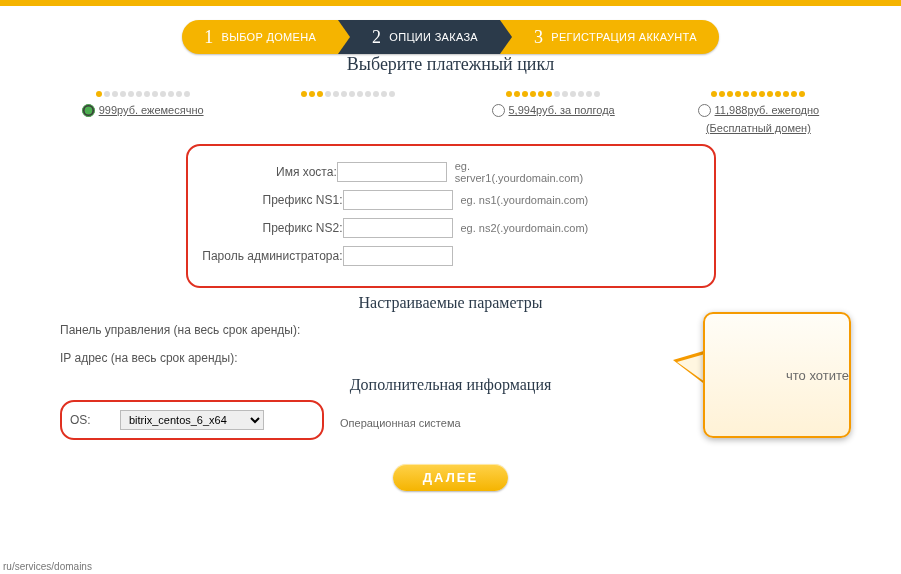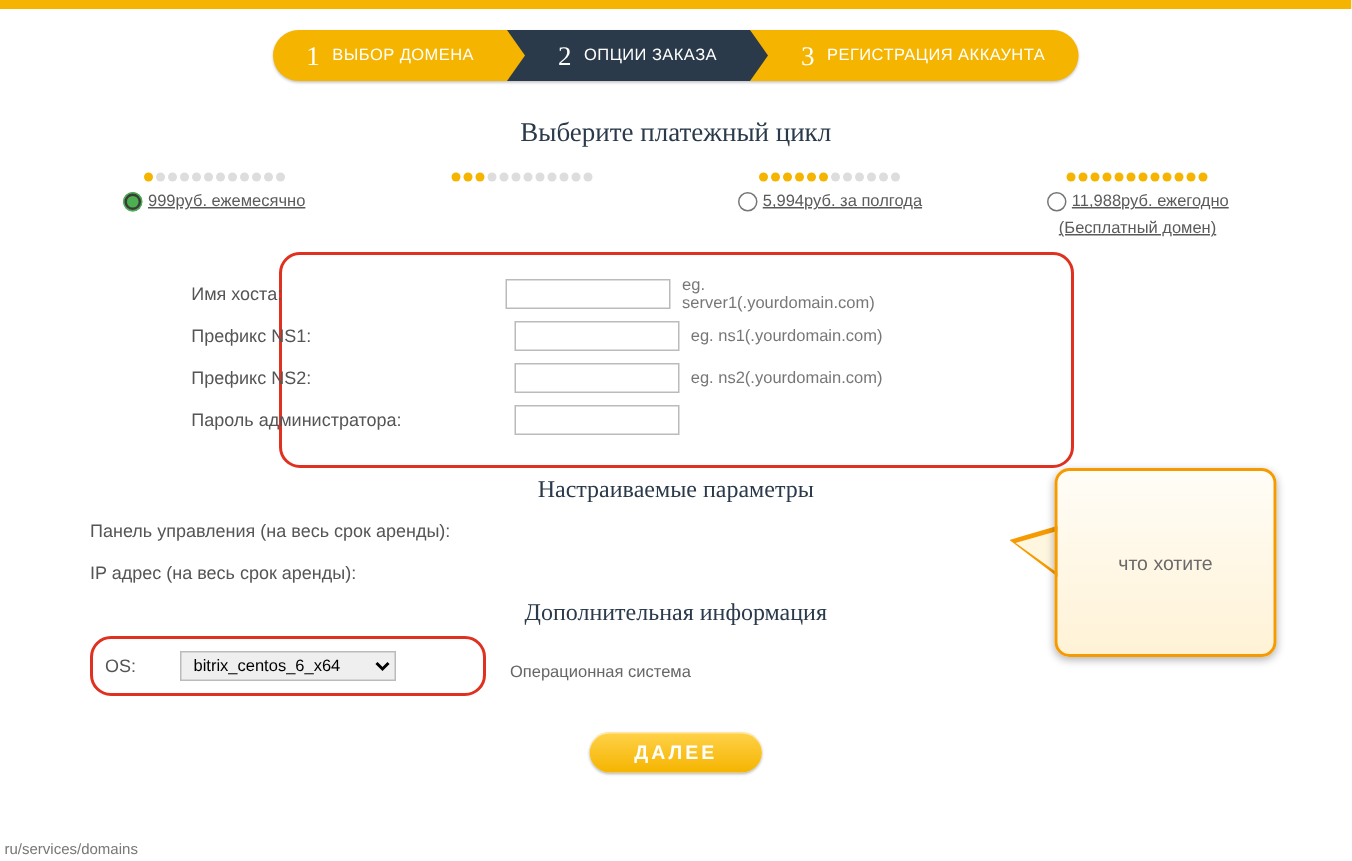--- a/index.html
+++ b/index.html
@@ -16,51 +16,51 @@
   .topbar { height: 6px; background: #f5b400; }
   .steps-wrap { text-align: center; padding-top: 14px; }
   .steps { display: inline-flex; align-items: center; height: 34px; border-radius: 17px; overflow: hidden; background: #f5b400; box-shadow: 0 1px 2px rgba(0,0,0,.25); }
   .step { display: flex; align-items: center; padding: 0 22px; height: 34px; color: #fff; font-size: 11px; letter-spacing: .3px; }
   .step.active { background: #2b3a4a; }
   .step .num { font-size: 18px; font-weight: normal; margin-right: 8px; font-family: Georgia, serif; }
   .step.inactive .num { color: #fff; }
   .step-sep { width: 0; height: 0; border-top: 17px solid transparent; border-bottom: 17px solid transparent; }
   .sep-after-inactive { border-left: 12px solid #f5b400; background:#2b3a4a; }
   .sep-after-active  { border-left: 12px solid #2b3a4a; background:#f5b400; }
-  .heading { text-align: center; font-family: Georgia, 'Times New Roman', serif; color: #2b3a4a; font-size: 18px; margin-top: 24px; margin-bottom:6px;}
+  .heading { text-align: center; font-family: Georgia, 'Times New Roman', serif; color: #2b3a4a; font-size: 18px; margin-top: 0; margin-bottom:6px;}
   .subheading { text-align: center; font-family: Georgia, serif; color: #2b3a4a; font-size: 16px; margin: 6px 0; }
   .cycle-row { display: flex; justify-content: space-around; padding: 10px 40px 0; }
   .cycle-col { text-align: center; width: 23%; font-size: 11px; color:#5a5a5a; }
   .dots { display:flex; justify-content:center; gap:2px; margin-bottom:6px; }
   .dot { width:6px; height:6px; border-radius:50%; background:#ddd; }
   .dot.on { background:#f5b400; }
   .radio-line { display:flex; align-items:center; justify-content:center; gap:4px; line-height:1.3;text-decoration:underline; }
   .radio-line.two { flex-direction:column; }
   .form-area { margin: 8px 60px 4px; position:relative; }
   .red-box1 { border:2px solid #e03020; border-radius:14px; padding:10px 30px 14px; margin:0 auto; width:530px; }
   .red-box2 { border:2px solid #e03020; border-radius:14px; padding:8px 8px; width:264px; display:flex; align-items:center; gap:10px; margin-top:4px;}
   .frow { display:flex; align-items:center; margin:4px 0; height:24px;}
   .flabel { width:230px; color:#555; font-size:12px; }
   .flabel.narrow { width:40px; }
   .finput { border:1px solid #bbb; height:20px; width:110px; padding:0 4px; font-size:11px; }
   .finput.num { width:60px; text-align:left; }
   .finput.sel { width:128px; height:20px; font-size:11px; }
   .finput.sel2 { width:144px; height:20px; font-size:11px; }
   .hint { margin-left:8px; color:#777; font-size:11px; }
   .next-btn { display:block; margin:10px auto 0; background:linear-gradient(#ffd24a,#f5b400); border:none; border-radius:14px; padding:6px 30px; color:#fff; font-weight:bold; font-size:13px; letter-spacing:2px; cursor:pointer; box-shadow:inset 0 1px 0 rgba(255,255,255,.5), 0 1px 2px rgba(0,0,0,.3); }
-  .callout { position:absolute; right:50px; top:312px; width:148px; height:126px; background:linear-gradient(#fffdf7,#fff2d6); border:2px solid #f59a00; border-radius:10px; box-shadow:0 2px 6px rgba(0,0,0,.3); display:flex; align-items:center; justify-content:center; color:#6a6a6a; font-size:13px; }
+  .callout { position:absolute; right:50px; top:312px; width:148px; height:126px; background:linear-gradient(#fffdf7,#fff2d6); border:2px solid #f59a00; border-radius:10px; box-shadow:0 2px 6px rgba(0,0,0,.3); display:flex; align-items:center; justify-content:flex-end; color:#6a6a6a; font-size:13px; }
   .callout-tail { position:absolute; right:194px; top:350px; width:0; height:0; border-top:10px solid transparent; border-bottom:26px solid transparent; border-right:34px solid #f59a00; }
   .callout-tail::after { content:""; position:absolute; left:4px; top:-6px; border-top:8px solid transparent; border-bottom:20px solid transparent; border-right:28px solid #fff6e0; }
   .status { position:absolute; left:3px; bottom:2px; font-size:10px; color:#777; }
   input[type=radio]{ accent-color:#4caf50; margin:0;}
   .rb-def { accent-color:#3a72c8; }
   .params { margin:0 60px; }
   .params .frow .flabel { width:270px; }
   .server-form { width:470px; margin-left:auto; margin-right:auto; position:relative; left:-90px;}
-  .server-form .flabel { width:215px; text-align:left;}
+  .server-form .flabel { width:215px; text-align:right;}
 </style>
 </head>
 <body>
 
 <div class="topbar"></div>
 
 <div class="steps-wrap">
   <div class="steps">
     <div class="step inactive">
       <span class="num">1</span>

